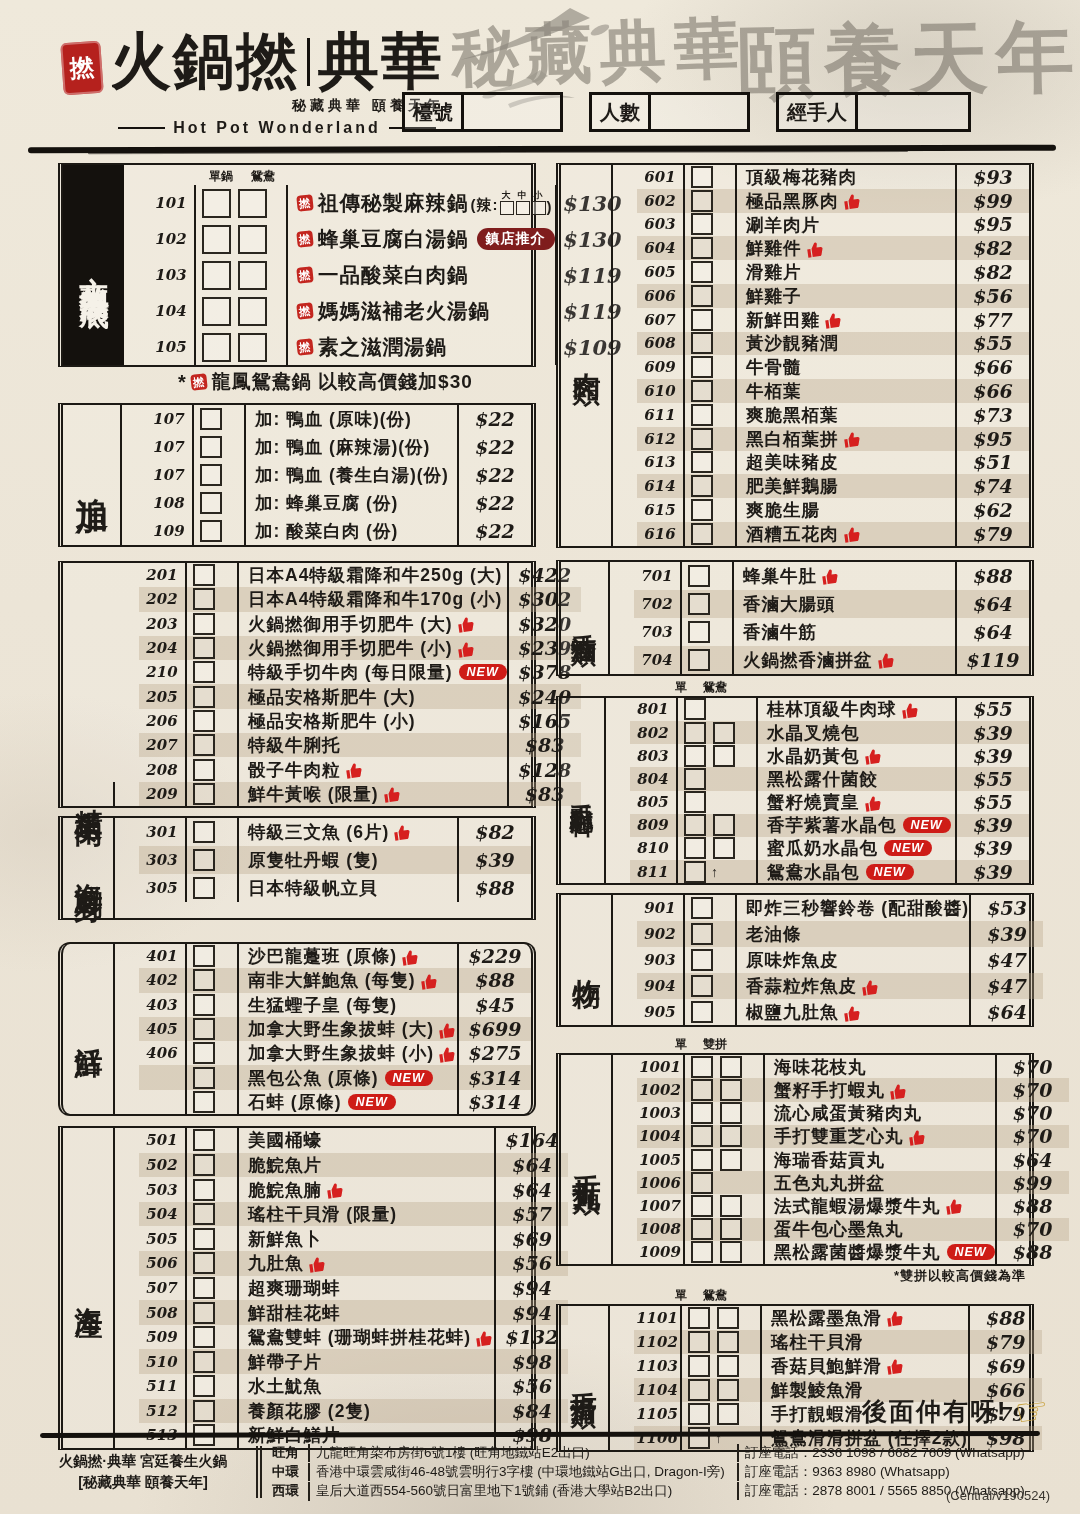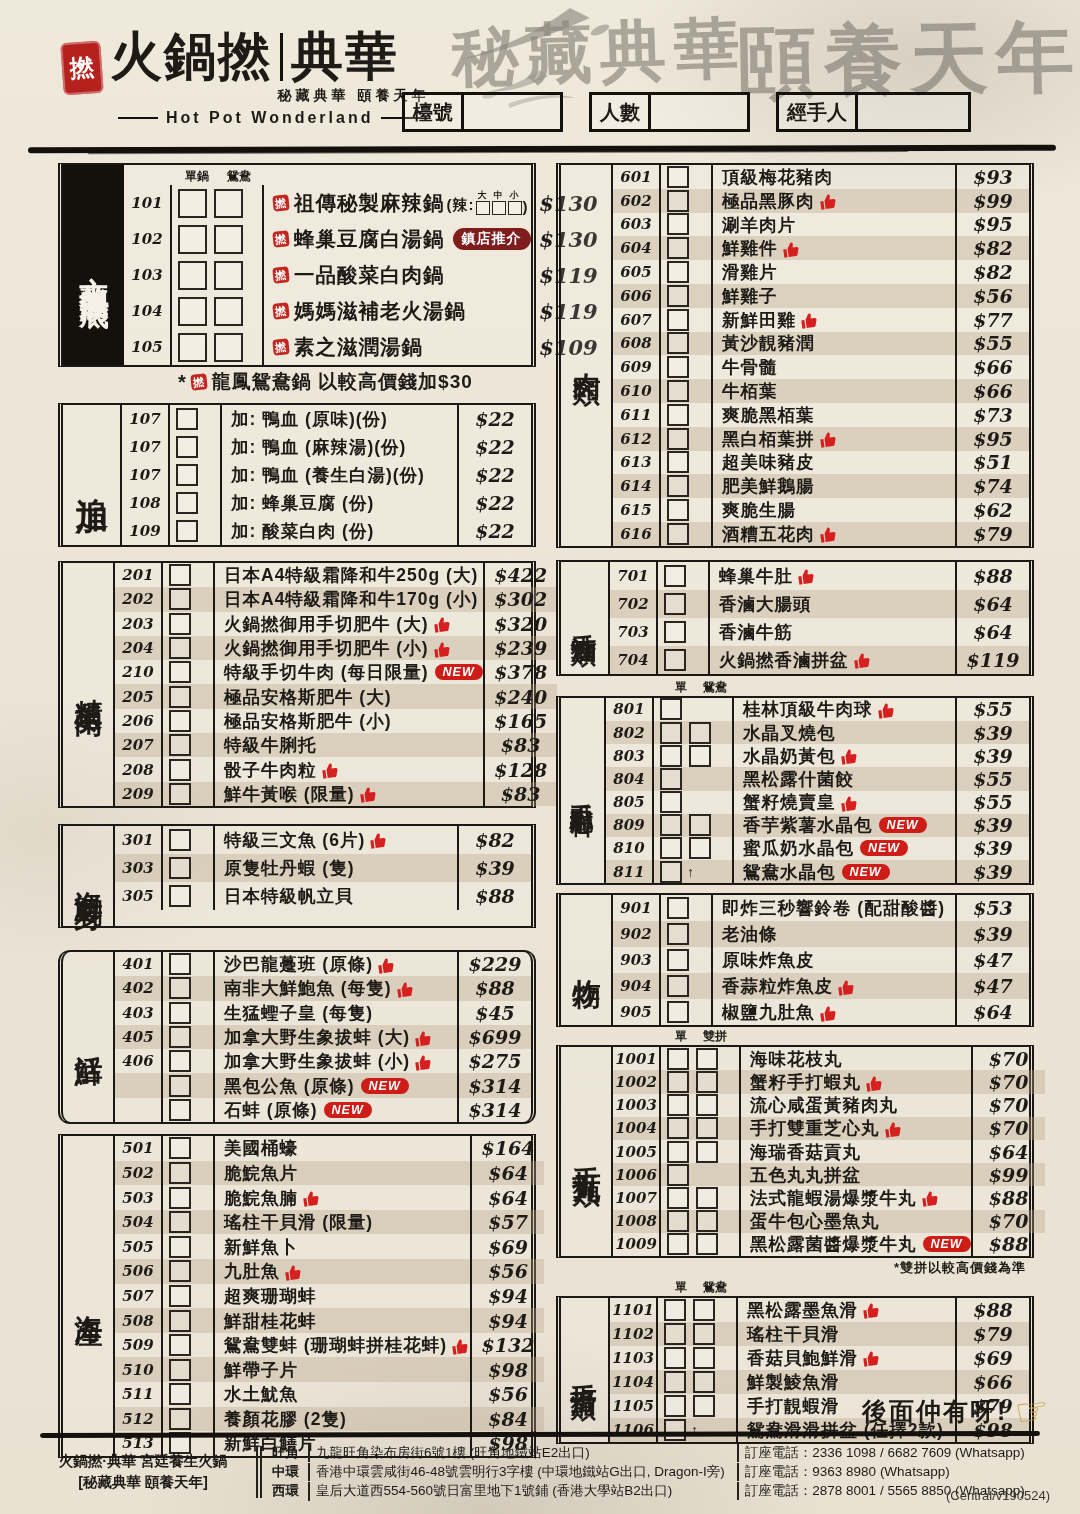--- a/index.html
+++ b/index.html
@@ -18,42 +18,42 @@
   .watermark{position:absolute;top:8px;font-weight:700;color:rgba(117,111,101,.55);
     letter-spacing:8px;white-space:nowrap;}
   .wm1{left:452px;font-size:66px;transform:rotate(-2deg);}
   .wm2{left:738px;font-size:78px;color:rgba(105,99,90,.5);transform:rotate(-1deg);}
   .brush-decor{position:absolute;left:390px;top:0px;opacity:.8;}
   .logo{position:absolute;left:62px;top:28px;display:flex;align-items:flex-start;}
   .logo-seal{width:40px;height:52px;background:#b5211d;border-radius:6px;color:#fff;
     display:flex;align-items:center;justify-content:center;font-size:24px;font-weight:700;
     transform:rotate(-4deg);margin-top:14px;box-shadow:inset 0 0 0 2px rgba(255,255,255,.35);}
   .logo-main{margin-left:8px;}
-  .logo-big{font-size:52px;font-weight:900;letter-spacing:2px;line-height:1.1;display:flex;align-items:center;}
+  .logo-big{font-size:61px;font-weight:900;letter-spacing:2px;line-height:1.1;display:flex;align-items:center;}
   .logo-div{display:inline-block;width:3px;height:48px;background:#15120e;margin:0 8px;}
   .logo-sub{font-size:14px;font-weight:700;letter-spacing:4px;text-align:right;margin-top:2px;}
   .logo-en{display:flex;align-items:center;font-size:16px;font-weight:700;letter-spacing:3px;margin-top:4px;}
   .logo-en::before,.logo-en::after{content:"";height:2px;background:#15120e;flex:1;margin:0 8px;min-width:40px;}
   .fields{position:absolute;left:402px;top:92px;display:flex;gap:26px;}
   .field{display:flex;border:3px solid #14110d;background:rgba(255,255,255,.2);height:34px;}
   .field-label{padding:2px 8px;font-size:20px;font-weight:700;display:flex;align-items:center;border-right:3px solid #14110d;}
   .field-blank{width:96px;}
   .field:nth-child(3) .field-blank{width:110px;}
   .hdr-rule{position:absolute;left:28px;top:146px;width:1028px;height:6px;background:#14110d;border-radius:4px;transform:rotate(-.15deg);}
   .hdr-rule::after{content:"";position:absolute;left:60px;top:5px;width:820px;height:2px;background:rgba(20,17,13,.55);border-radius:2px;}
   
   .col{position:absolute;top:163px;width:478px;}
   .col-left{left:58px;}
   .col-right{left:556px;}
   
   .sec{display:flex;border:2px solid #1c1914;border-left:5px double #1c1914;border-right:5px double #1c1914;
        background:rgba(255,255,255,.12);}
   .sec-label{writing-mode:vertical-rl;text-orientation:upright;display:flex;align-items:center;justify-content:center;
     font-weight:800;border-right:2px solid #1c1914;padding:4px 6px;letter-spacing:4px;font-size:28px;}
-  .sec-rows{flex:1;display:flex;flex-direction:column;}
+  .sec-rows{flex:1;display:flex;flex-direction:column;padding-left:24px;}
   .row{display:flex;align-items:stretch;}
   .row.striped{background:rgba(183,163,134,.35);}
   .num{width:46px;border-right:2px solid #1c1914;display:flex;align-items:center;justify-content:center;
     font-family:"DejaVu Serif","Liberation Serif",serif;font-style:italic;font-weight:600;font-size:15px;}
   .boxes{border-right:2px solid #1c1914;display:flex;align-items:center;gap:7px;padding:0 6px;}
   .b1 .boxes{width:38px;}
   .b2 .boxes{width:66px;}
   .checkbox{width:18px;height:18px;border:2px solid #2a261f;background:rgba(250,247,240,.35);}
   .arrow{font-size:14px;font-weight:700;margin-left:-2px;}
   .name{flex:1;display:flex;align-items:center;padding-left:9px;font-weight:700;font-size:17.5px;letter-spacing:1px;white-space:nowrap;}
@@ -84,37 +84,37 @@
   .s-soup{margin-bottom:0;}
   .s-soup .sec-label{background:#14110d;color:#f5f1e8;border-right:none;font-size:30px;padding:4px 10px;}
   .s-soup .row{height:36px;}
   .s-soup .checkbox{width:25px;height:25px;}
   .s-soup .boxes{width:78px;}
   .s-soup .name{font-size:20.5px;}
   .s-soup .price{font-size:21px;}
   .s-addon{margin-top:6px;margin-bottom:14px;}
   .s-addon .sec-label{font-size:33px;}
   .s-addon .row{height:28px;}
-  .s-beef{margin-bottom:16px;}
+  .s-beef{margin-bottom:8px;align-items:flex-end;}
   .s-beef .row{height:24.3px;}
   .s-sashimi{margin-bottom:22px;}
   .s-sashimi .row{height:28px;}
   .s-sashimi .sec-rows{min-height:100px;}
   .s-live{margin-bottom:10px;border-radius:12px;}
   .s-live .row{height:24.3px;}
   .s-seafood .row{height:24.6px;}
   .s-meat{margin-bottom:12px;}
   .s-meat .row{height:23.8px;}
   .s-braised{margin-bottom:2px;}
   .s-braised .sec-label{font-size:26px;}
   .s-braised .row{height:28px;}
   .s-dimsum{margin-bottom:8px;}
   .s-dimsum .sec-label{font-size:23px;letter-spacing:2px;}
   .s-dimsum .row{height:23.2px;}
-  .s-fried{}
+  .s-fried{margin-bottom:8px;}
   .s-fried .row{height:26px;}
   .s-balls .row{height:23.2px;}
   .s-balls{margin-bottom:0;}
   .s-paste .row{height:24px;}
   .s-paste .sec-label{font-size:26px;}
   
   .more-note{position:absolute;left:862px;top:1392px;font-size:25px;font-weight:900;letter-spacing:2px;display:flex;align-items:center;}
   .hand-icon{font-size:38px;color:#c9a23f;margin-left:8px;transform:rotate(-8deg);line-height:1;}
   .ftr-rule{position:absolute;left:40px;top:1432px;width:1000px;height:5px;background:#14110d;border-radius:3px;transform:rotate(-.12deg);}
   .ftr{position:absolute;left:40px;top:1444px;width:1010px;display:flex;align-items:center;}

